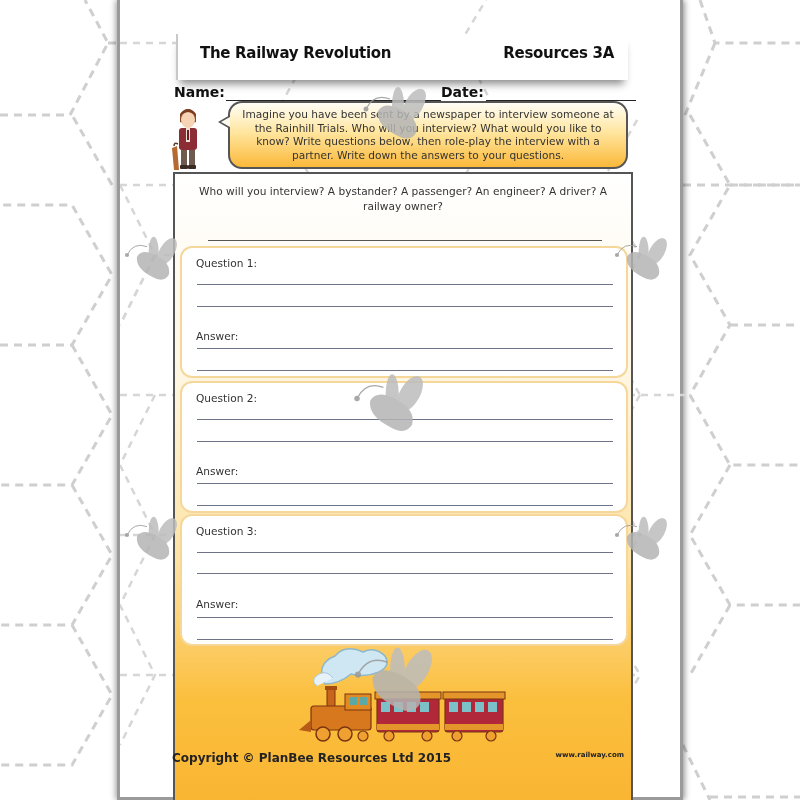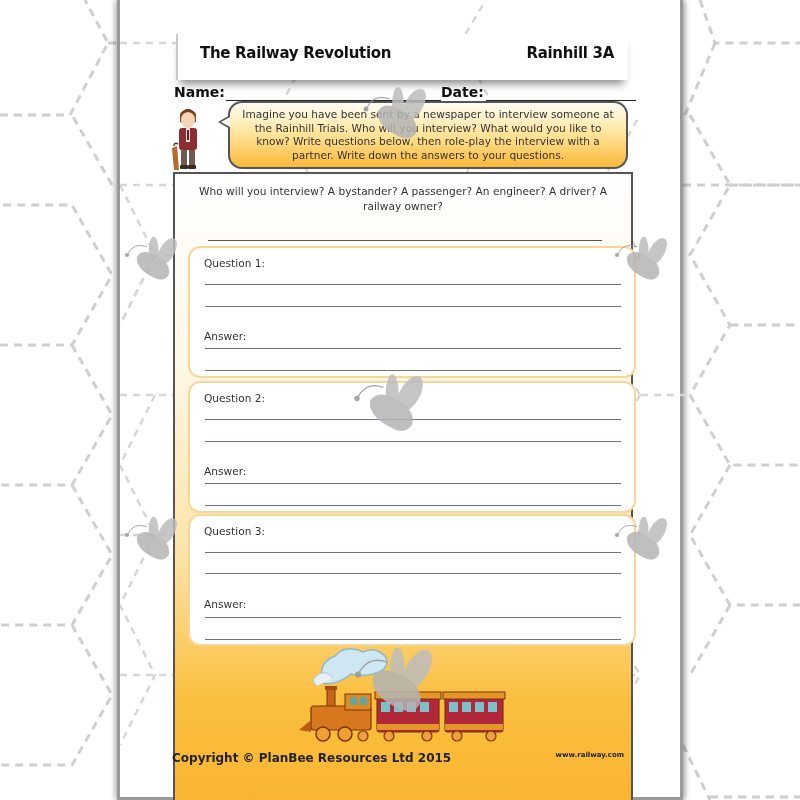--- a/index.html
+++ b/index.html
@@ -53,21 +53,20 @@
       background: linear-gradient(180deg, #ffffff 0%, #fff7e6 30%, #fde3a6 60%, #fbbf3e 82%, #f9b431 100%);
       z-index: 2;
     }
     .intro-q { position: absolute; left: 8px; top: 10px; width: 440px; font-size: 10.6px; line-height: 15px; color: #333; text-align: center; }
     .intro-line { position: absolute; left: 33px; top: 66px; width: 394px; height: 1px; background: #555; }
 
     .card {
       position: absolute; left: 7px; width: 444px; height: 128px;
       background: #ffffff; border-radius: 10px;
       box-shadow: 0 0 0 2px #f6d79a;
-      margin-left: 8px;
     }
     .card .q-label, .card .a-label { position: absolute; left: 14px; font-size: 10.6px; color: #333; }
     .card .q-label { top: 9px; }
     .card .a-label { top: 82px; }
     .card .rule { position: absolute; left: 15px; width: 416px; height: 1px; background: #6f7388; }
 
     .train { position: absolute; left: 120px; top: 470px; width: 220px; height: 100px; }
 
     .footer-left { position: absolute; left: 52px; top: 751px; font-size: 12px; font-weight: bold; color: #222; z-index: 2; }
     .footer-right { position: absolute; right: 56px; top: 751px; font-size: 7px; font-weight: bold; color: #222; z-index: 2; }
@@ -127,21 +126,21 @@
       <path d="M0 675 L155 675"></path>
       <path d="M378 675 L520 675"></path>
       <path d="M195 745 L340 745"></path>
       <path d="M520 395 L480 465 L520 535 L480 605 L520 675 L480 745"></path>
       <path d="M35 395 L0 465 L35 535 L0 605 L35 675 L0 745"></path>
     </g>
   </svg>
 
   <div class="title-bar">
     <span class="title">The Railway Revolution</span>
-    <span class="ws">Rainhill 3A</span>
+    <span class="ws">Resources 3A</span>
   </div>
 
   <div class="name-row">
     <span class="name-label">Name:</span>
     <div class="name-line"></div>
     <span class="date-label">Date:</span>
     <div class="date-line"></div>
   </div>
 
   <svg class="character" viewBox="0 0 40 68">

